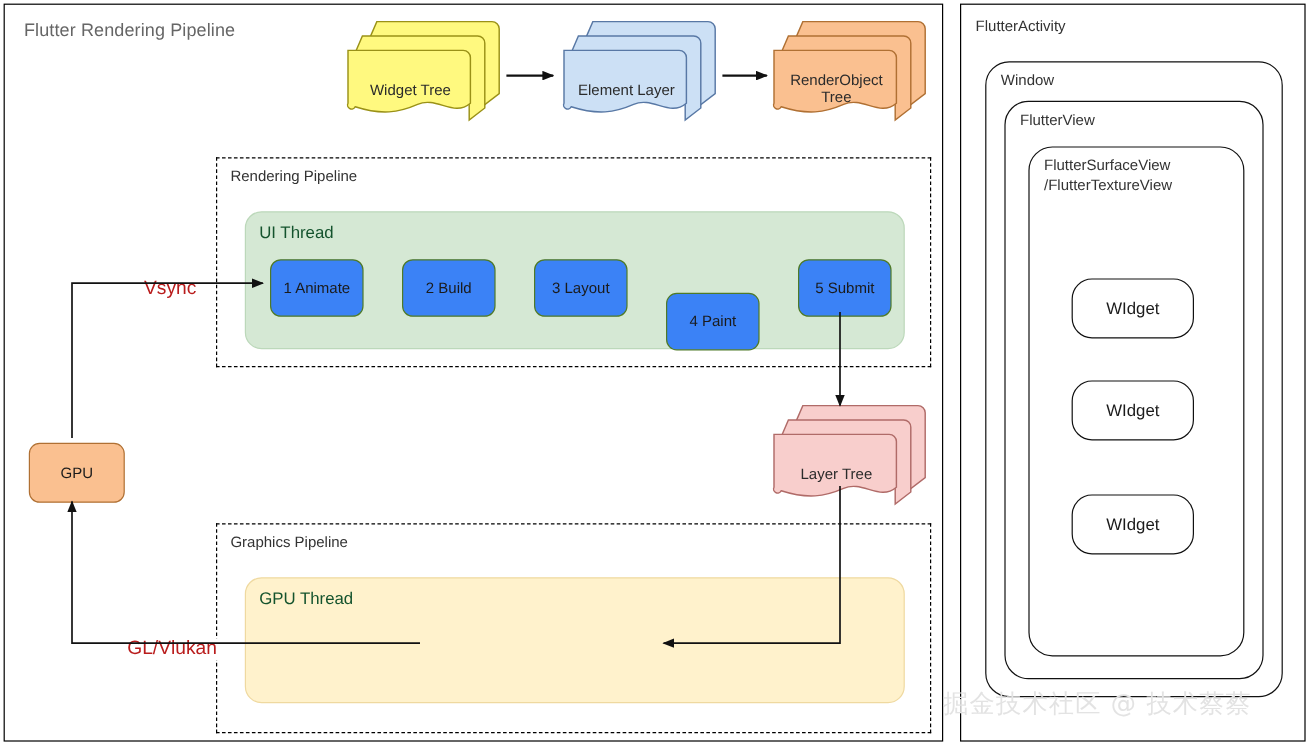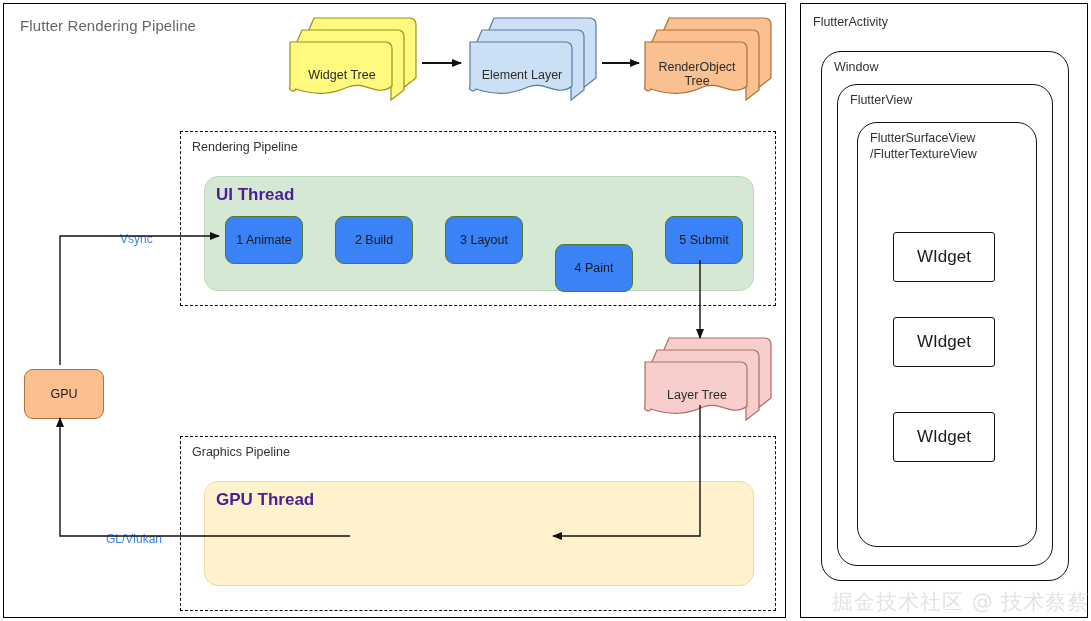--- a/index.html
+++ b/index.html
@@ -20,48 +20,48 @@
                  font-size:12.5px;color:#2b2b2b;line-height:14px;}
 
   
   .box{position:absolute;box-sizing:border-box;display:flex;align-items:center;
        justify-content:center;text-align:center;font-size:12.5px;color:#1b1b1b;}
 
   .dashed{position:absolute;box-sizing:border-box;border:1.6px dashed #000000;background:transparent;}
   .dashed > .cap{position:absolute;left:11px;top:8px;font-size:12.5px;color:#333333;white-space:nowrap;}
 
   .soft{position:absolute;box-sizing:border-box;border-radius:14px;}
-  .soft > .cap{position:absolute;left:11px;top:8px;font-size:17px;color:#4c1d95;white-space:nowrap;font-weight:bold;}
+  .soft > .cap{position:absolute;left:11px;top:8px;font-size:14px;color:#14532d;white-space:nowrap;}
 
   .ui-thread{background:#D5E8D4;border:1px solid #bcd8ba;}
   .gpu-thread{background:#FFF2CC;border:1px solid #efd9a0;}
 
   .stage{background:#3b82f6;border:1.3px solid #4f7a28;border-radius:9px;}
   .gpu-box{background:#FAC090;border:1.3px solid #b07033;border-radius:9px;}
   .raster-box{background:#FFF87A;border:1.3px solid #7a6a12;border-radius:9px;}
 
   
   #wires{position:absolute;left:0;top:0;width:1091px;height:621px;pointer-events:none;}
 
-  .edge-label{position:absolute;background:#ffffff;padding:0 3px;font-size:12px;
-              color:#3b82f6;white-space:nowrap;}
+  .edge-label{position:absolute;background:#ffffff;padding:0 3px;font-size:16px;
+              color:#b91c1c;white-space:nowrap;}
 
   
   .nest{position:absolute;box-sizing:border-box;border:1.3px solid #111111;background:#ffffff;}
   .nest > .cap{position:absolute;left:12px;top:8px;font-size:12.5px;color:#333333;
                white-space:nowrap;line-height:15px;}
   .nest-sq{border-radius:0;}
   .nest-r{border-radius:20px;}
   .widget-box{position:absolute;box-sizing:border-box;border:1.1px solid #111111;
-              background:#ffffff;border-radius:3px;display:flex;align-items:center;
-              justify-content:center;font-size:17px;color:#1b1b1b;}
-
-  .watermark{position:absolute;left:832px;top:572px;font-size:21px;color:#e3e3e3;
+              background:#ffffff;border-radius:17px;display:flex;align-items:center;
+              justify-content:center;font-size:14px;color:#1b1b1b;}
+
+  .watermark{position:absolute;left:786px;top:572px;font-size:21px;color:#e3e3e3;
              white-space:nowrap;letter-spacing:1px;
-             font-family:"DejaVu Sans",sans-serif;margin-top:16px;}
+             font-family:"DejaVu Sans",sans-serif;}
 </style>
 </head>
 <body>
 
 <div id="root">
 
   <div class="panel" id="left-panel">
 
     <div class="title" style="left:16px;top:13px;">Flutter Rendering Pipeline</div>
 

